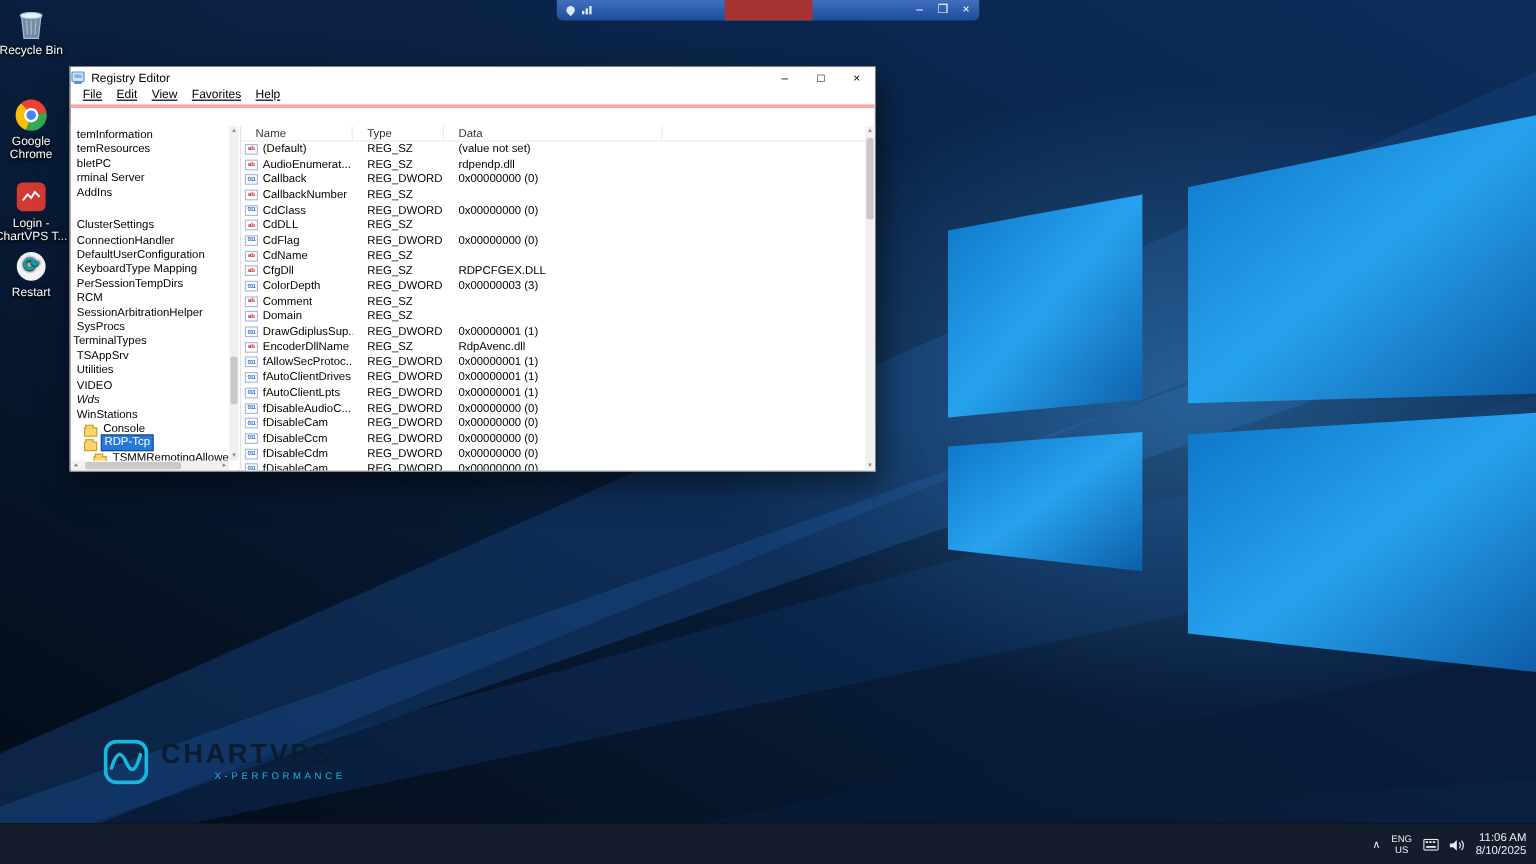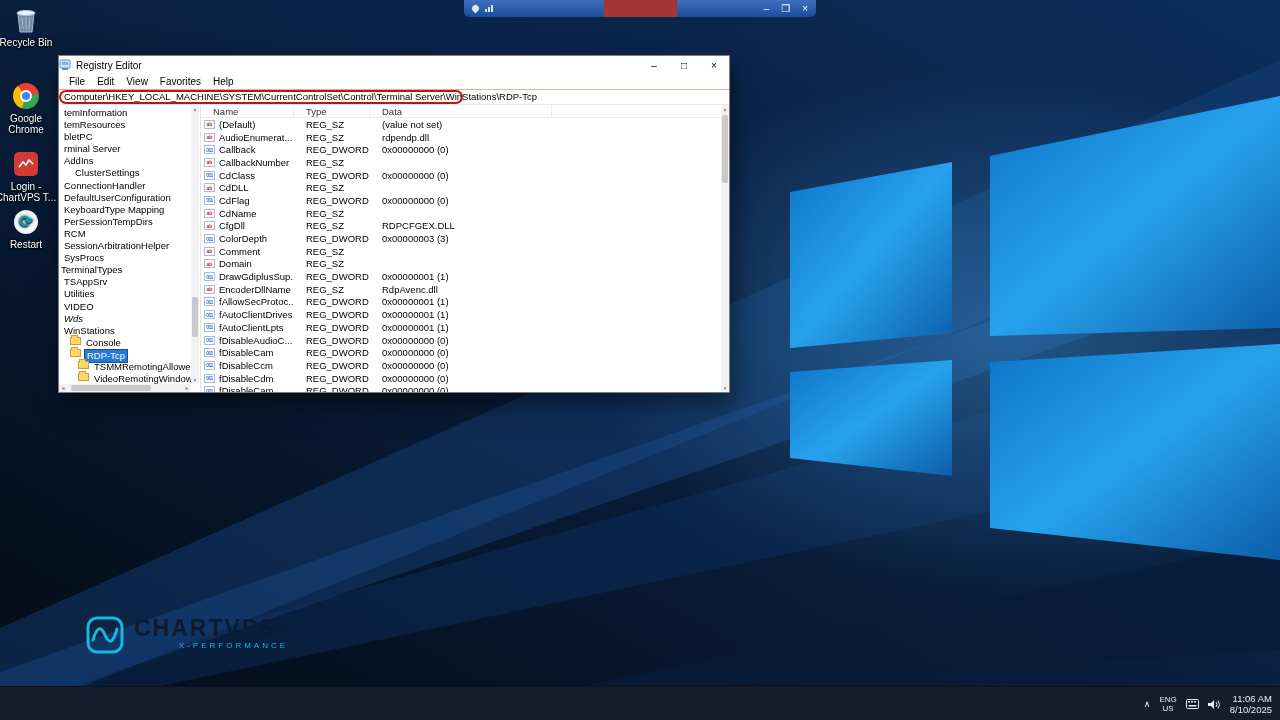--- a/index.html
+++ b/index.html
@@ -38,31 +38,31 @@
   .wm-tag { font-size:8px; letter-spacing:3px; color:#16b9dd; text-align:right; margin-top:1px; }
 
   
   .win { position:absolute; left:58px; top:55px; width:672px; height:338px; background:#fff;
     border:1px solid #7f7f7f; box-shadow:4px 10px 24px rgba(0,0,0,.5); z-index:20; font-size:10px; color:#000; }
   .titlebar { height:18px; display:flex; align-items:center; background:#fff; padding-left:0; }
   .reg-ico { width:12px; height:12px; margin-right:5px; }
   .tb-title { font-size:10px; }
   .tb-btns { margin-left:auto; display:flex; height:100%; }
   .tb-btn { width:30px; height:100%; display:flex; align-items:center; justify-content:center; font-size:10px; }
-  .menubar { height:16px; display:flex; align-items:center; background:#fff; border-bottom:1px solid #fca5a5; padding-left:4px; }
+  .menubar { height:16px; display:flex; background:#fff; border-bottom:3px solid #fca5a5; padding-left:4px;text-decoration:underline; }
   .menu-item { padding:0 6px; font-size:10px; }
   .addrbar { position:relative; height:15px; background:#fff; border-bottom:1px solid #e8e8e8; }
   .addr-text { position:absolute; left:5px; top:0; line-height:14px; font-size:9.5px; white-space:nowrap; }
   .addr-outline { position:absolute; left:0px; top:0px; width:404px; height:14px; border:2px solid #c21313; border-radius:7px; pointer-events:none; }
   .winbody { position:absolute; top:49px; left:0; right:0; bottom:0; }
 
   
   .tree-pane { position:absolute; left:0; top:0; bottom:0; width:140px; background:#fff; overflow:hidden; }
   .tree-items { position:absolute; left:0; top:2px; right:8px; bottom:8px; overflow:hidden; }
-  .tree-item { height:12.1px; line-height:12.1px; font-size:9.5px; white-space:nowrap; display:flex; align-items:flex-start; }
+  .tree-item { height:12.1px; line-height:12.1px; font-size:9.5px; white-space:nowrap; display:flex; align-items:flex-end; }
   .tree-item .lbl { padding:0 2px; }
   .tree-item.selected .lbl { background:#2678d9; color:#fff; border:1px solid #17528f; }
   .folder { display:inline-block; width:11px; height:8px; background:#ffd768; border:1px solid #c9a23d; margin-right:3px; position:relative; flex:0 0 auto; }
   .folder::before { content:""; position:absolute; left:0; top:-3px; width:5px; height:2px; background:#ffd768; border:1px solid #c9a23d; border-bottom:none; }
   .scroll-v { position:absolute; right:0; top:0; bottom:8px; width:8px; background:#f1f1f1; }
   .scroll-v .arr { position:absolute; left:0; width:8px; height:8px; font-size:5px; color:#888; text-align:center; line-height:8px; }
   .scroll-v .thumb { position:absolute; left:1px; width:6px; background:#c9c9c9; border-radius:2px; }
   .scroll-h { position:absolute; left:0; right:8px; bottom:0; height:8px; background:#f1f1f1; }
   .scroll-h .arr { position:absolute; top:0; width:8px; height:8px; font-size:5px; color:#888; text-align:center; line-height:8px; }
   .scroll-h .thumb { position:absolute; top:1px; height:6px; background:#c9c9c9; border-radius:2px; }
@@ -226,45 +226,41 @@
     </div>
 
     <div class="menubar">
         <span class="menu-item">File</span>
         <span class="menu-item">Edit</span>
         <span class="menu-item">View</span>
         <span class="menu-item">Favorites</span>
         <span class="menu-item">Help</span>
       </div>
 
-    <div class="addrbar">
-      <span class="addr-text">Computer\HKEY_LOCAL_MACHINE\SYSTEM\CurrentControlSet\Control\Terminal Server\WinStations\RDP-Tcp</span>
-      <span class="addr-outline"></span>
-    </div>
 
     <div class="winbody">
 
       <div class="tree-pane">
         <div class="tree-items">
             <div class="tree-item" style="padding-left: 3px;">
               <span class="lbl">temInformation</span>
             </div>
             <div class="tree-item" style="padding-left: 3px;">
               <span class="lbl">temResources</span>
             </div>
             <div class="tree-item" style="padding-left: 3px;">
               <span class="lbl">bletPC</span>
             </div>
             <div class="tree-item" style="padding-left: 3px;">
               <span class="lbl">rminal Server</span>
             </div>
             <div class="tree-item" style="padding-left: 3px;">
               <span class="lbl">AddIns</span>
             </div>
-            <div class="tree-item" style="padding-left: 14px;">
+            <div class="tree-item" style="padding-left: 3px; margin-top: 15px;">
               <span class="lbl">ClusterSettings</span>
             </div>
             <div class="tree-item" style="padding-left: 3px;">
               <span class="lbl">ConnectionHandler</span>
             </div>
             <div class="tree-item" style="padding-left: 3px;">
               <span class="lbl">DefaultUserConfiguration</span>
             </div>
             <div class="tree-item" style="padding-left: 3px;">
               <span class="lbl">KeyboardType Mapping</span>

